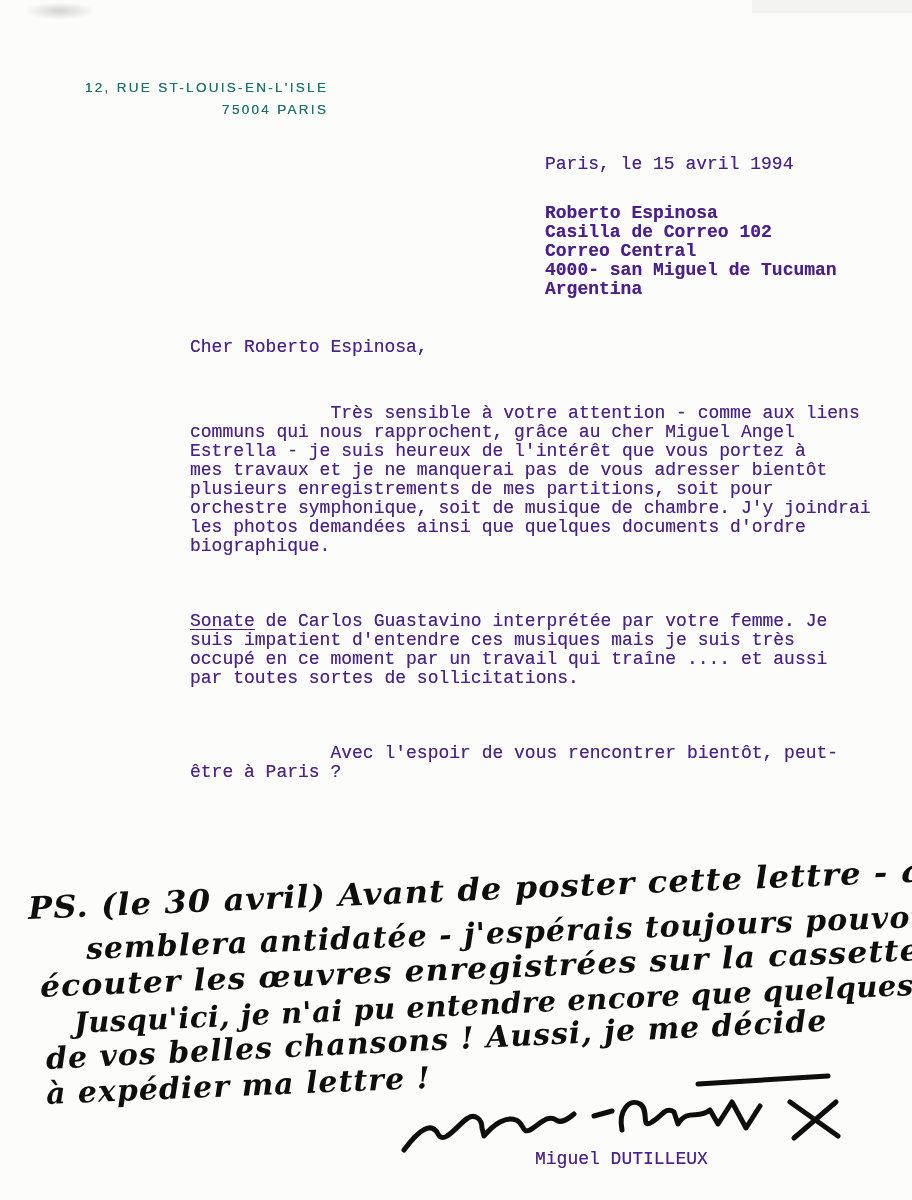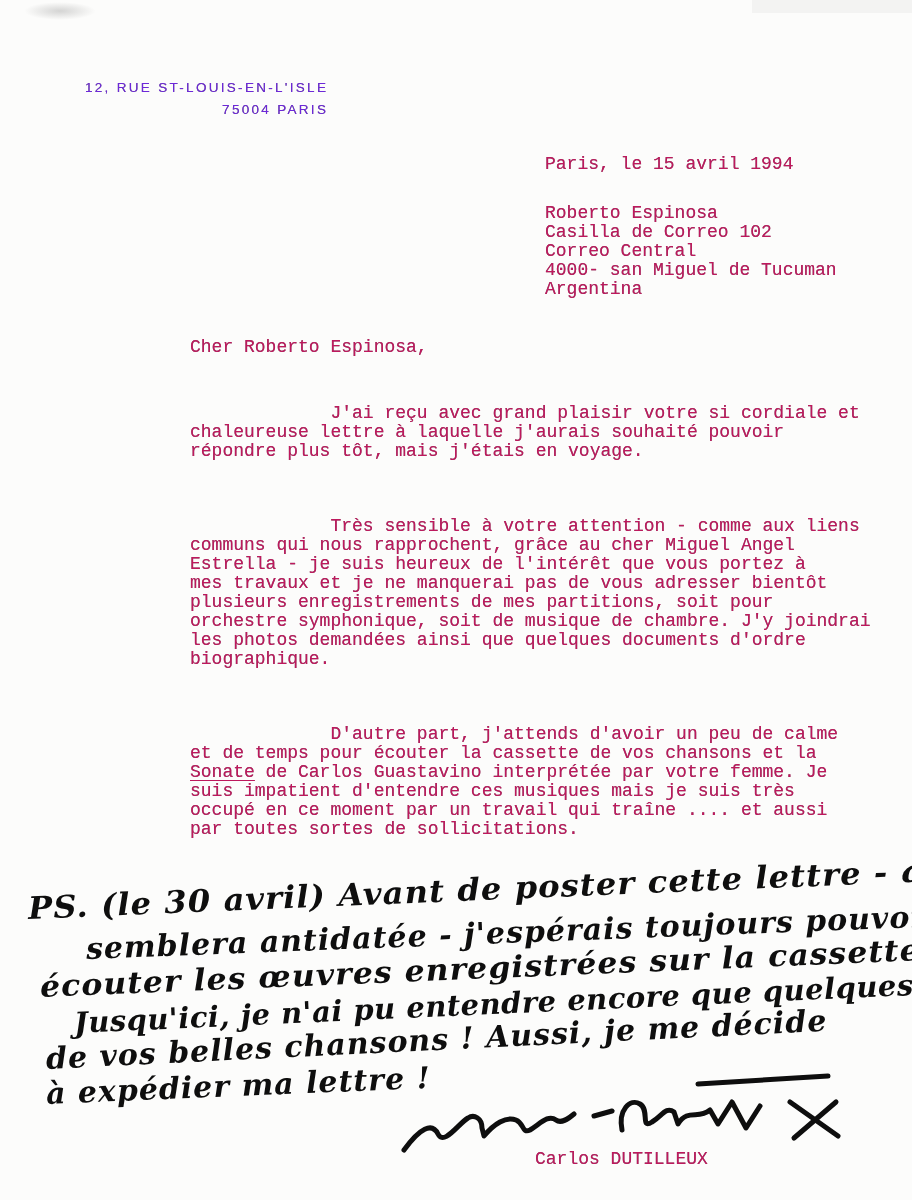--- a/index.html
+++ b/index.html
@@ -15,34 +15,34 @@
     background:radial-gradient(ellipse at center, rgba(70,70,70,.22), rgba(70,70,70,0) 70%);
   }
   .strip-tr {
     position:absolute; right:0; top:0; width:160px; height:13px;
     background:rgba(0,0,0,0.035);
   }
   
   .letterhead {
     position:absolute; left:85px; top:80px;
     font-family:"Liberation Sans","DejaVu Sans",sans-serif;
-    font-size:13.5px; letter-spacing:2.3px; color:#6d28d9;
+    font-size:13.5px; letter-spacing:2.3px; color:#0f766e;
     text-shadow:0 0 .5px rgba(0,0,0,.55);
   }
   .letterhead .lh2 { margin-top:7px; padding-left:58px;text-align:right; }
   
   .typed {
     position:absolute;
     font-size:18px; line-height:19px;
     white-space:pre-wrap;
-    color:#be185d;
+    color:#4c1d95;
     text-shadow:0 0 .6px rgba(20,20,20,.55);
   }
   .dateline  { left:545px; top:155px; }
-  .recipient { left:545px; top:204px; }
+  .recipient { left:545px; top:204px;font-weight:bold; }
   .salutation{ left:190px; top:338px; }
   .body-col  { left:190px; top:366px; width:706px; }
   .body-col p { margin:0 0 18px 0; }
   .u { text-decoration:underline; text-underline-offset:3px;text-align:center; }
   .typed-name { left:535px; top:1150px; }
   
   .hand {
     position:absolute; white-space:nowrap;
     font-family:"DejaVu Serif","Liberation Serif",serif;
     font-style:italic; font-weight:bold;
@@ -73,37 +73,34 @@
 
   <div class="typed recipient">Roberto Espinosa
 Casilla de Correo 102
 Correo Central
 4000- san Miguel de Tucuman
 Argentina</div>
 
   <div class="typed salutation">Cher Roberto Espinosa,</div>
 
   <div class="typed body-col">
-    <p>             J'ai reçu avec grand plaisir votre si cordiale et
-chaleureuse lettre à laquelle j'aurais souhaité pouvoir
-répondre plus tôt, mais j'étais en voyage.</p>
     <p>             Très sensible à votre attention - comme aux liens
 communs qui nous rapprochent, grâce au cher Miguel Angel
 Estrella - je suis heureux de l'intérêt que vous portez à
 mes travaux et je ne manquerai pas de vous adresser bientôt
 plusieurs enregistrements de mes partitions, soit pour
 orchestre symphonique, soit de musique de chambre. J'y joindrai
 les photos demandées ainsi que quelques documents d'ordre
 biographique.</p>
-    <p><span>             D'autre part, j'attends d'avoir un peu de calme
-et de temps pour écouter la cassette de vos chansons et la
-</span><span class="u">Sonate</span><span> de Carlos Guastavino interprétée par votre femme. Je
+    <p><span class="u">Sonate</span><span> de Carlos Guastavino interprétée par votre femme. Je
 suis impatient d'entendre ces musiques mais je suis très
 occupé en ce moment par un travail qui traîne .... et aussi
 par toutes sortes de sollicitations.</span></p>
+    <p>             Avec l'espoir de vous rencontrer bientôt, peut-
+être à Paris ?</p>
   </div>
 
   <div class="hand ps1">PS. (le 30 avril) Avant de poster cette lettre - qui vous</div>
   <div class="hand ps2">semblera antidatée - j'espérais toujours pouvoir</div>
   <div class="hand ps3">écouter les œuvres enregistrées sur la cassette .</div>
   <div class="hand ps4">Jusqu'ici, je n'ai pu entendre encore que quelques-unes</div>
   <div class="hand ps5">de vos belles chansons ! Aussi, je me décide</div>
   <div class="hand ps6">à expédier ma lettre !</div>
 
   <svg class="sig-svg" width="460" height="92" viewBox="0 0 460 92">
@@ -115,15 +112,15 @@
 
       <path d="M224,58 C220,38 232,26 242,32 C252,38 242,58 254,50 C264,44 268,34 276,40 L280,52 C290,36 300,48 312,38 L320,52 L334,30 L348,56 L362,34"></path>
 
       <path d="M300,12 L430,4"></path>
 
       <path d="M392,30 L440,64"></path>
       <path d="M438,30 L396,66"></path>
     </g>
   </svg>
 
-  <div class="typed typed-name">Carlos DUTILLEUX</div>
+  <div class="typed typed-name">Miguel DUTILLEUX</div>
 
 </div>
 
 </body></html>

